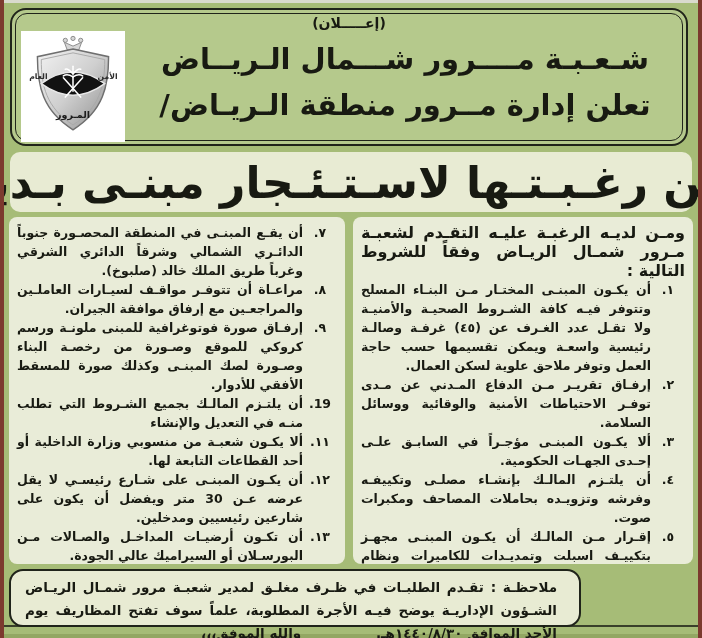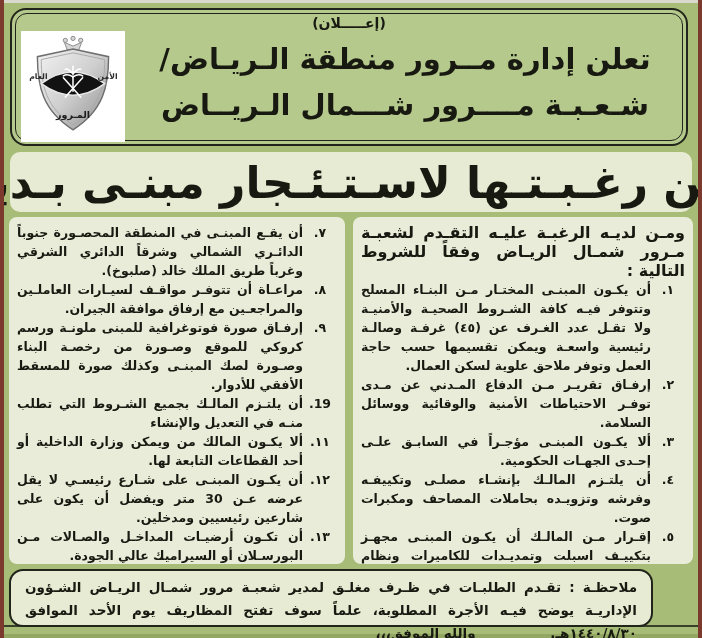--- a/index.html
+++ b/index.html
@@ -58,23 +58,23 @@
   .panel-left{left:9px;width:336px;}
   .intro{
     font-size:16px;font-weight:bold;line-height:19px;text-align:justify;
   }
   .cond{display:flex;font-size:12.5px;font-weight:bold;line-height:19px;}
   .cond-num{flex:none;width:34px;text-align:center;}
   .cond-text{flex:1;text-align:justify;}
 
   
   .note-box{
-    position:absolute;left:9px;top:569px;width:644px;height:58px;
+    position:absolute;left:9px;top:569px;width:572px;height:58px;
     background:#e8ebd3;border:2px solid #20241a;border-radius:14px;
-    box-sizing:border-box;padding:5px 14px 4px 14px;
+    box-sizing:border-box;padding:5px 22px 4px 14px;
   }
   .note-flow{font-size:13.5px;font-weight:bold;line-height:23px;text-align:justify;}
   .note-closing{margin-right:70px;white-space:nowrap;}
 
   svg text{font-family:"DejaVu Sans",sans-serif;}
 </style>
 </head>
 <body>
 
 <div class="edge-strip edge-left"></div>
@@ -119,22 +119,22 @@
         <path d="M52 41 q0 -7 0 -7"></path>
       </g>
 
       <text x="88" y="47" font-size="8" font-weight="bold" fill="#2e2e2e" text-anchor="middle">الأمن</text>
       <text x="16" y="47" font-size="8" font-weight="bold" fill="#2e2e2e" text-anchor="middle">العام</text>
       <text x="52" y="88" font-size="10" font-weight="bold" fill="#1c1c1c" text-anchor="middle">المـرور</text>
     </svg>
   </div>
 
   <div class="title-block">
+    <div class="title-line">شـعـبـة مــــرور شـــمال الـريــاض</div>
     <div class="title-line">تعلن إدارة مــرور منطقة الـريـاض/</div>
-    <div class="title-line">شـعـبـة مــــرور شـــمال الـريــاض</div>
   </div>
 </div>
 
 <div class="subtitle-box">
   <div class="subtitle-text">عــن رغـبـتـها لاسـتـئـجار مبنـى بـديـل</div>
 </div>
 
 <div class="panel panel-right">
   <div class="intro">ومـن لديـه الرغبـة عليـه التقـدم لشعبـة مـرور شمـال الريـاض وفقاً للشروط التالية :</div>
 
@@ -173,21 +173,21 @@
   <div class="cond">
     <span class="cond-num">٩.</span>
     <span class="cond-text">إرفـاق صورة فوتوغرافية للمبنى ملونـة ورسم كروكي للموقع وصـورة من رخصـة البناء وصـورة لصك المبنـى وكذلك صورة للمسقط الأفقي للأدوار.</span>
   </div>
   <div class="cond">
     <span class="cond-num">19.</span>
     <span class="cond-text">أن يلتـزم المالـك بجميع الشـروط التي تطلب منـه في التعديل والإنشاء</span>
   </div>
   <div class="cond">
     <span class="cond-num">١١.</span>
-    <span class="cond-text">ألا يكـون المالك من ويمكن وزارة الداخلية أو أحد القطاعات التابعة لها.</span>
+    <span class="cond-text">ألا يكـون شعبـة من منسوبي وزارة الداخلية أو أحد القطاعات التابعة لها.</span>
   </div>
   <div class="cond">
     <span class="cond-num">١٢.</span>
     <span class="cond-text">أن يكـون المبنـى على شـارع رئيسـي لا يقل عرضه عـن 30 متر ويفضل أن يكون على شارعين رئيسيين ومدخلين.</span>
   </div>
   <div class="cond">
     <span class="cond-num">١٣.</span>
     <span class="cond-text">أن تكـون أرضيـات المداخـل والصـالات مـن البورسـلان أو السيراميك عالي الجودة.</span>
   </div>
 

